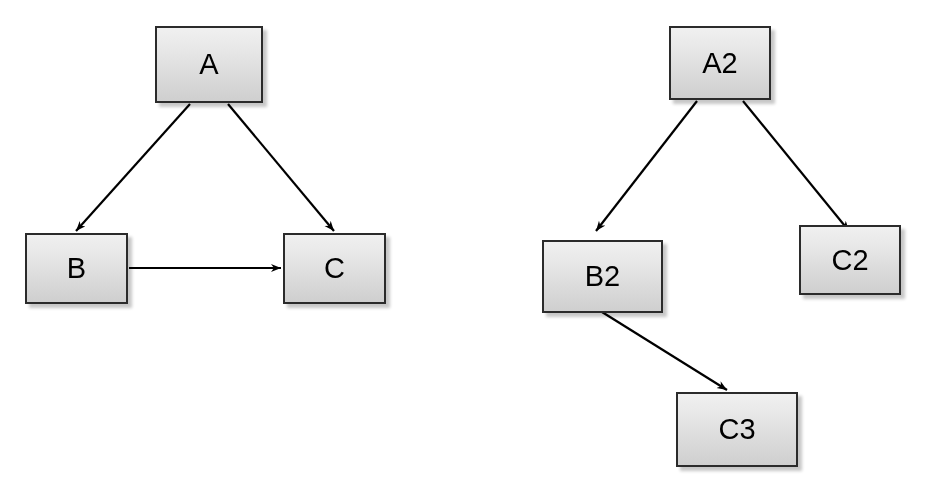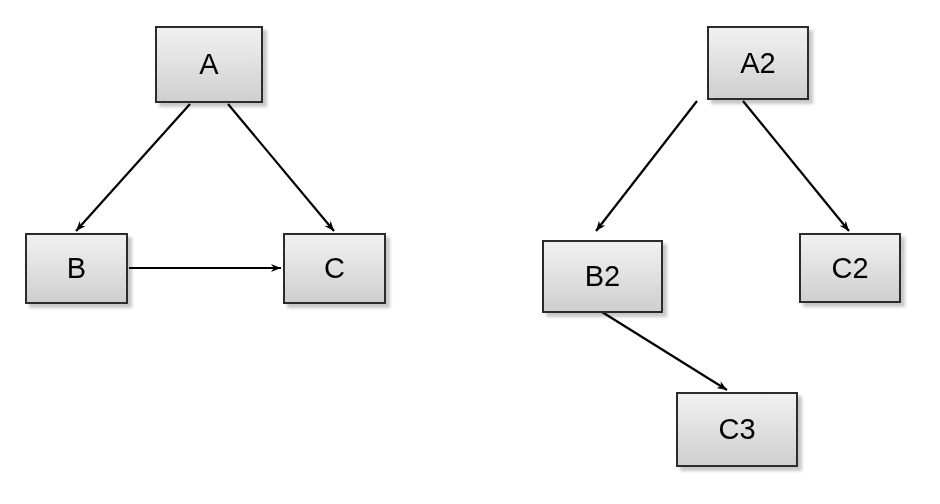--- a/index.html
+++ b/index.html
@@ -70,27 +70,27 @@
   <div id="nodes-layer">
       <div class="node" style="left: 155px; top: 26px; width: 108px; height: 77px;">
         <span class="node-label">A</span>
       </div>
       <div class="node" style="left: 25px; top: 233px; width: 103px; height: 71px;">
         <span class="node-label">B</span>
       </div>
       <div class="node" style="left: 283px; top: 233px; width: 103px; height: 71px;">
         <span class="node-label">C</span>
       </div>
-      <div class="node" style="left: 707px; top: 26px; width: 102px; height: 74px;">
+      <div class="node" style="left: 669px; top: 26px; width: 102px; height: 74px;">
         <span class="node-label">A2</span>
       </div>
       <div class="node" style="left: 542px; top: 240px; width: 121px; height: 73px;">
         <span class="node-label">B2</span>
       </div>
-      <div class="node" style="left: 799px; top: 233px; width: 102px; height: 70px;">
+      <div class="node" style="left: 799px; top: 225px; width: 102px; height: 70px;">
         <span class="node-label">C2</span>
       </div>
       <div class="node" style="left: 676px; top: 392px; width: 122px; height: 75px;">
         <span class="node-label">C3</span>
       </div>
     </div>
 
 </div>
 
 </body></html>

